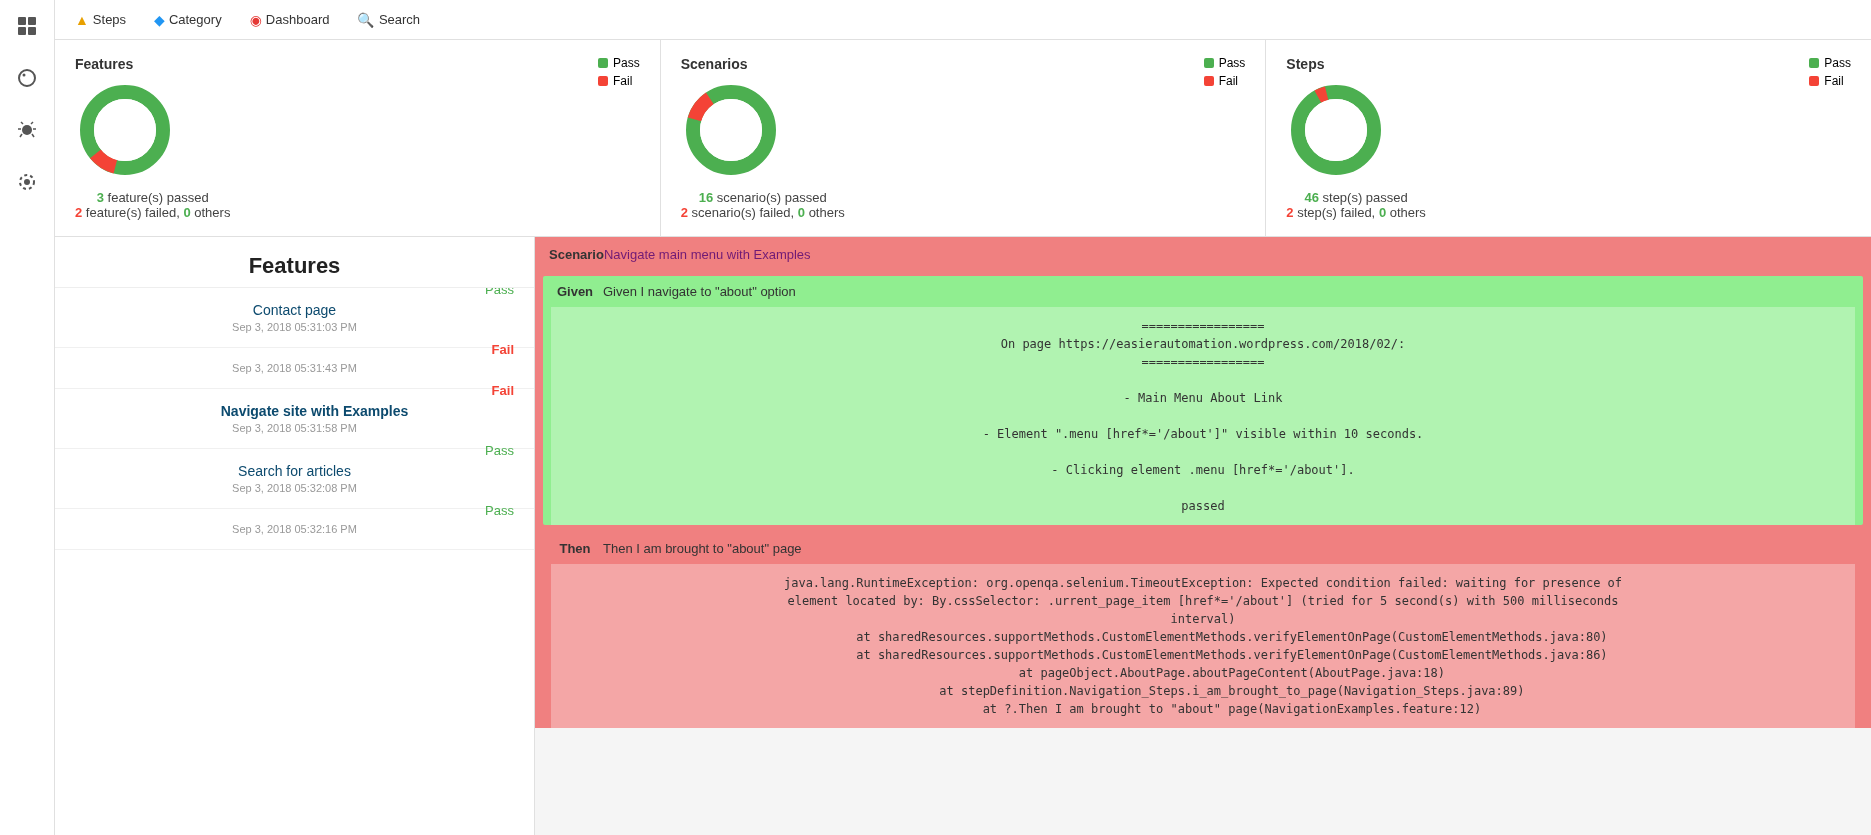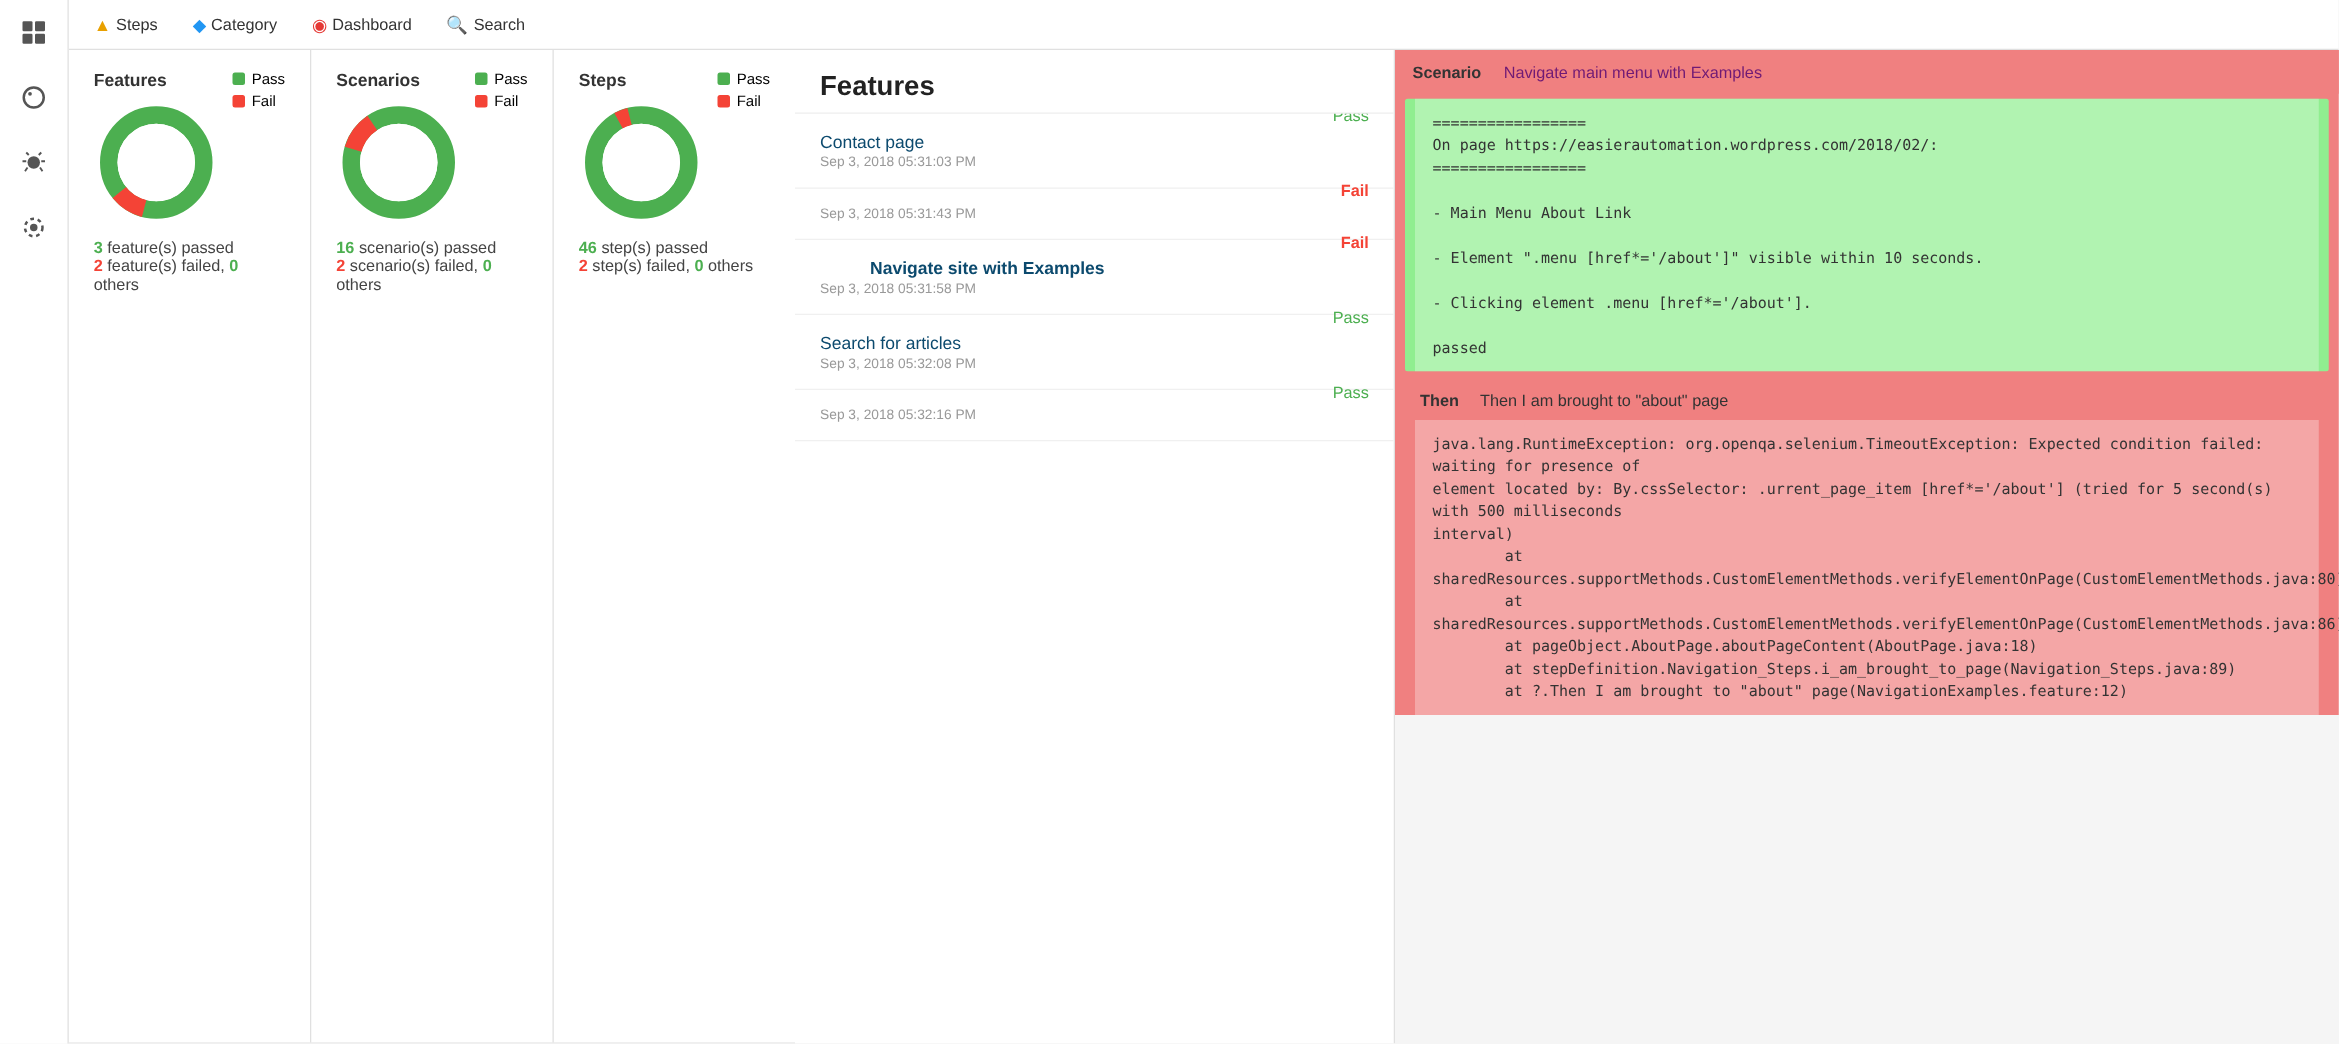--- a/index.html
+++ b/index.html
@@ -60,21 +60,22 @@
     .nav-item.status .nav-icon { color: #e8a000; }
     .nav-item.category .nav-icon { color: #2196F3; }
     .nav-item.dashboard .nav-icon { color: #e53935; }
     .nav-item.search .nav-icon { color: #555; }
 
     
     .dashboard-content {
       flex: 1;
       overflow: hidden;
       display: flex;
-      flex-direction: row;
+      flex-direction: column;
+      text-align: center;
     }
 
     
     .stats-row {
       display: flex;
       background: #fff;
       border-bottom: 1px solid #e0e0e0;
       flex-shrink: 0;
     }
     .stat-card {
@@ -196,21 +197,21 @@
     
     .scenario-container {
       background: #f08080;
       margin: 0;
     }
     .scenario-header {
       background: #f08080;
       padding: 10px 14px;
       display: flex;
       align-items: center;
-      gap: 18px;
+      gap: 0;
     }
     .scenario-label {
       font-weight: bold;
       font-size: 13px;
       color: #333;
     }
     .scenario-title {
       font-size: 13px;
       color: #701a75;
     }
@@ -452,20 +453,24 @@
 
       <div class="scenario-panel">
         <div class="scenario-container">
           <div class="scenario-header">
             <span class="scenario-label">Scenario</span>
             <span class="scenario-title">Navigate main menu with Examples</span>
           </div>
           <div id="steps-container">
 
           <div class="step-block pass">
+                <div class="step-header">
+                  <span class="step-keyword">Given</span>
+                  <span class="step-text">Given I navigate to "about" option</span>
+                </div>
                 <div class="step-detail">=================
 On page https://easierautomation.wordpress.com/2018/02/:
 =================
 
 - Main Menu About Link
 
 - Element ".menu [href*='/about']" visible within 10 seconds.
 
 - Clicking element .menu [href*='/about'].
 

